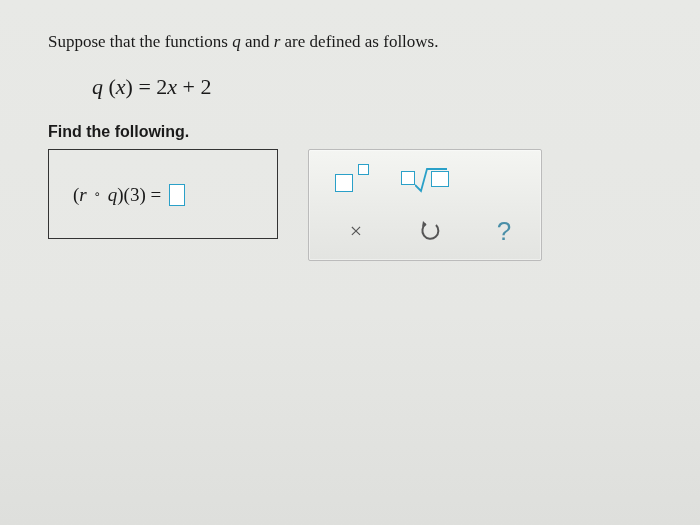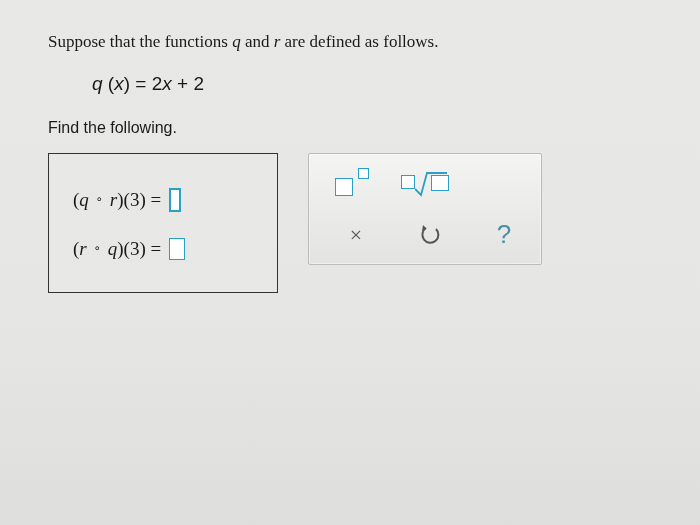--- a/index.html
+++ b/index.html
@@ -15,31 +15,32 @@
     .intro {
       font-size: 17px;
       margin-bottom: 18px;
       font-family: Liberation Serif, serif;
     }
     .defs {
       margin-left: 44px;
       margin-bottom: 20px;
     }
     .fn {
-      font-size: 19px;
+      font-size: 22px;
       font-style: italic;
-      font-family: Liberation Sans, sans-serif;
+      font-family: Liberation Serif, serif;
       margin-bottom: 6px;
       line-height: 1.5;
     }
     .fn .n { font-style: normal; }
     .find {
       font-size: 16px;
       font-family: Arial, sans-serif;
-      margin-bottom: 16px;
+      margin-bottom: 8px;
+      font-weight: bold;
     }
     .workarea {
       display: flex;
       gap: 30px;
       align-items: flex-start;
     }
     .answerbox {
       border: 1px solid #333;
       background: rgba(255,255,255,0.05);
       padding: 20px 28px 22px 24px;
@@ -136,24 +137,20 @@
     q <span class="n">(</span>x<span class="n">) = 2</span>x<span class="n"> + 2</span>
   </div>
 </div>
 
 <div class="find">Find the following.</div>
 
 <div class="workarea">
 
   <div class="answerbox">
     <div class="ans-row">
-      <span><span class="n">(</span>q <span class="circ">∘</span> r<span class="n">)(3) =</span></span>
-      <span class="blank active"></span>
-    </div>
-    <div class="ans-row">
       <span><span class="n">(</span>r <span class="circ">∘</span> q<span class="n">)(3) =</span></span>
       <span class="blank"></span>
     </div>
   </div>
 
   <div class="toolbox">
     <div class="tool-row">
       <div class="tool-btn tool-exp" title="exponent">
         <span class="base"></span>
           <span class="exp"></span>

